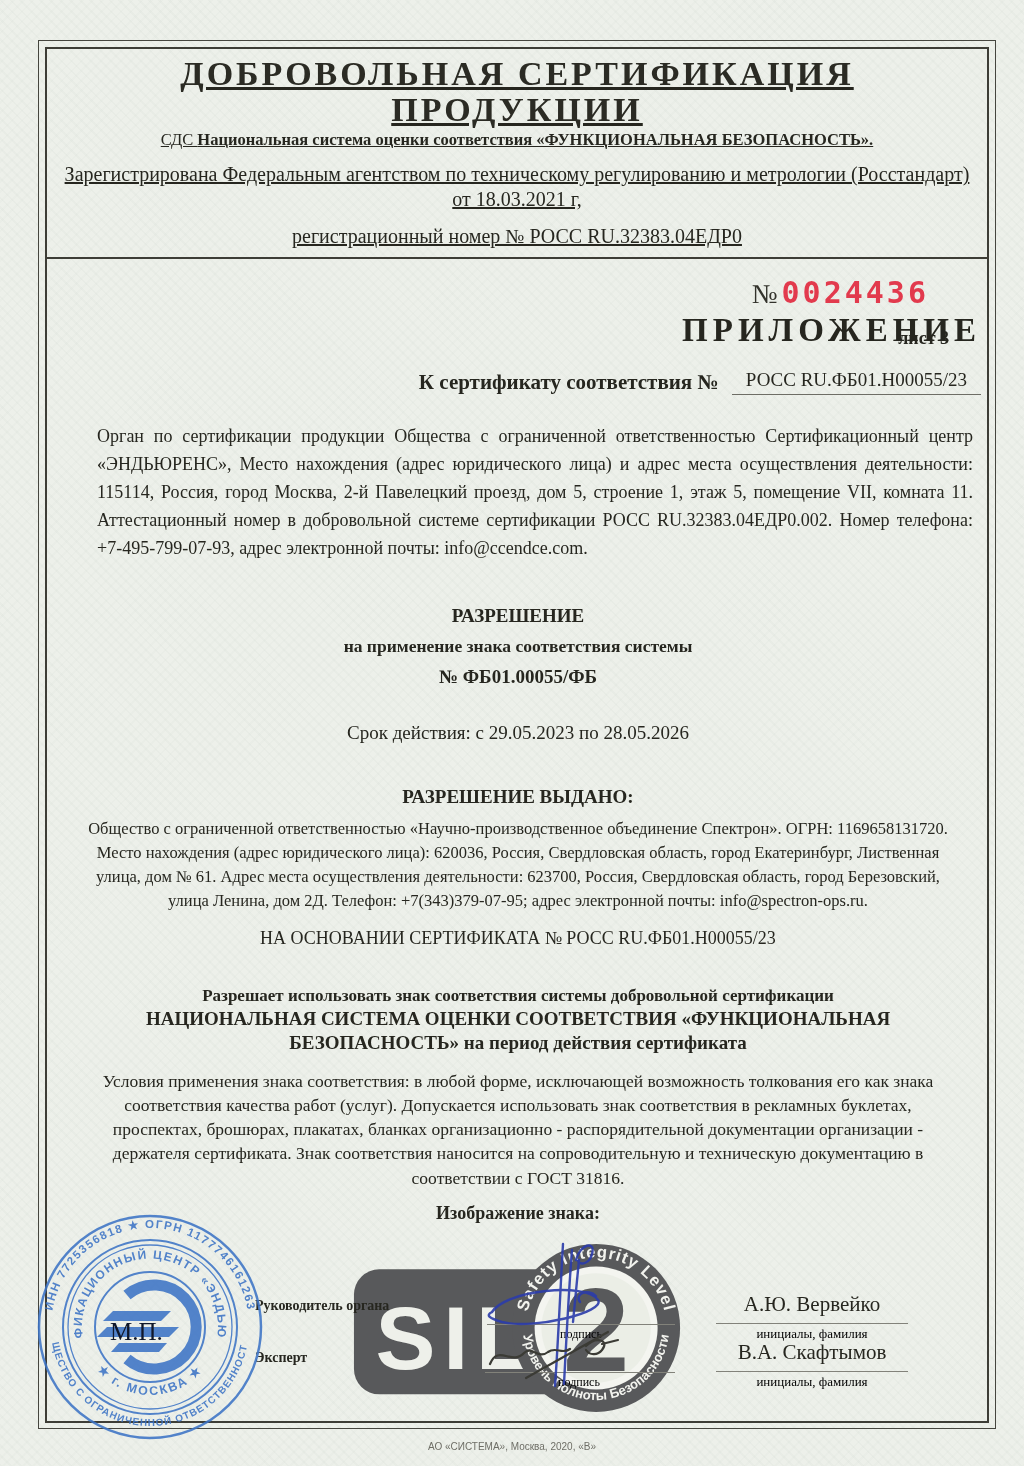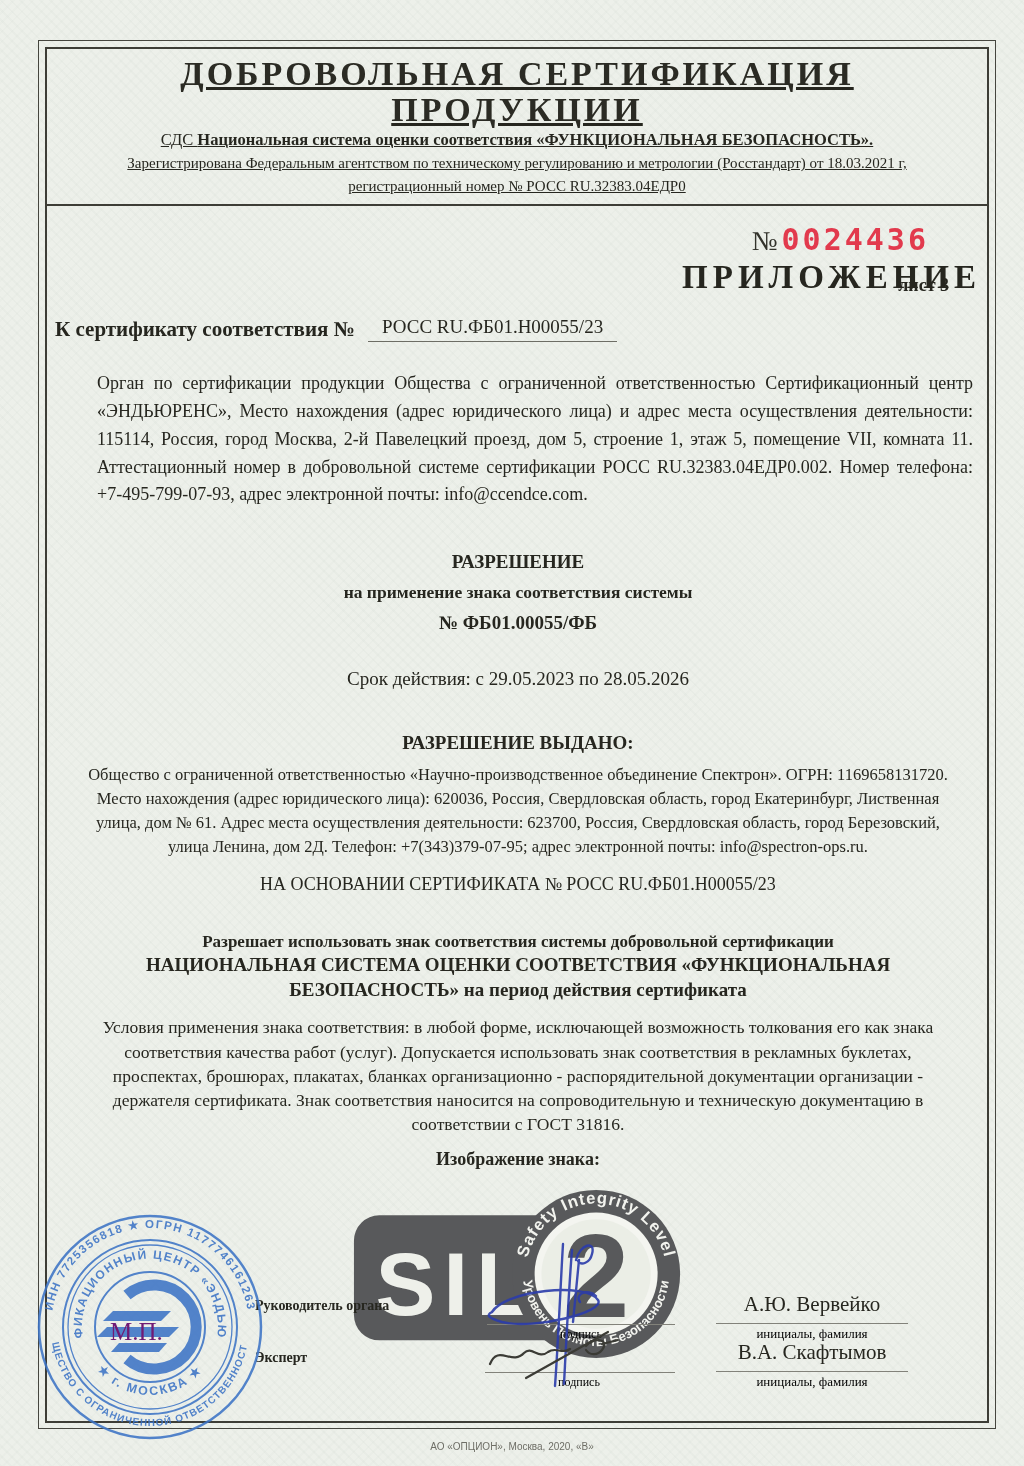--- a/index.html
+++ b/index.html
@@ -10,29 +10,29 @@
     background-image:
       repeating-linear-gradient(45deg, rgba(190,202,192,0.10) 0 2px, transparent 2px 7px),
       repeating-linear-gradient(-45deg, rgba(190,202,192,0.07) 0 2px, transparent 2px 7px);
   }
   .outer-frame{position:absolute;left:38px;top:40px;width:956px;height:1387px;border:1px solid #45453e;}
   .inner-frame{position:absolute;left:45px;top:47px;width:940px;height:1372px;border:2px solid #3d3d36;}
   .doc-header{border-bottom:2px solid #3d3d36;padding:7px 10px 8px 10px;text-align:center;text-decoration:underline;}
   .doc-title{font-size:34px;font-weight:bold;letter-spacing:3px;line-height:1.05;color:#2b2b24;}
   .doc-subtitle{font-size:16.5px;margin-top:3px;}
   .doc-subtitle b{font-size:16.5px;}
-  .doc-regline{font-size:15px;margin-top:4px;line-height:1.25;}
+  .doc-regline{font-size:20px;margin-top:12px;line-height:1.25;}
   .content{position:relative;padding:0 6px 0 8px;}
   .number-row{text-align:right;padding-right:52px;margin-top:16px;white-space:nowrap;}
   .number-sign{font-size:27px;color:#33332c;}
   .number-value{font-family:"DejaVu Sans Mono",monospace;font-size:30px;color:#e23a4d;letter-spacing:3px;font-weight:bold;}
   .appendix-row{position:relative;text-align:right;margin-top:2px;}
   .appendix-title{font-size:33px;font-weight:bold;letter-spacing:5px;}
   .sheet-label{position:absolute;right:32px;bottom:0;font-size:18px;font-weight:bold;}
-  .cert-row{text-align:left;margin-top:20px;font-size:21px;font-weight:bold;}
+  .cert-row{text-align:right;margin-top:20px;font-size:21px;font-weight:bold;margin-left:16px;}
   .cert-number{display:inline-block;font-weight:normal;font-size:19px;border-bottom:1px solid #6d6d65;padding:0 14px 3px 14px;margin-left:8px;vertical-align:bottom;}
   .org-paragraph{margin:28px 8px 0 42px;text-align:justify;font-size:18px;line-height:1.55;}
   .c{text-align:center;}
   .permission-title{margin-top:42px;font-size:19px;font-weight:bold;}
   .permission-sub{margin-top:9px;font-size:17.5px;font-weight:bold;}
   .permission-number{margin-top:9px;font-size:19px;font-weight:bold;}
   .validity{margin-top:34px;font-size:19px;}
   .issued-title{margin-top:42px;font-size:19px;font-weight:bold;}
   .issued-paragraph{margin:9px 24px 0 24px;font-size:16.5px;line-height:1.45;}
   .basis{margin-top:15px;font-size:18px;}
@@ -41,21 +41,21 @@
   .grant-line2,.grant-line3{font-size:19px;font-weight:bold;}
   .conditions{margin:13px 34px 0 34px;font-size:17.5px;line-height:1.38;}
   .mark-label{margin-top:13px;font-size:18px;font-weight:bold;}
   .sil-wrap{margin-top:14px;}
   .sign-area{position:absolute;left:0;top:1240px;width:1024px;height:180px;}
   .role{position:absolute;font-size:14px;font-weight:bold;white-space:nowrap;}
   .sig-line{position:absolute;border-top:1px solid #82827a;width:188px;}
   .sig-caption{position:absolute;width:188px;text-align:center;font-size:12px;color:#000000;}
   .sig-name{position:absolute;width:200px;text-align:center;font-size:21px;white-space:nowrap;}
   .stamp{position:absolute;left:33px;top:1210px;width:234px;height:234px;opacity:0.88;z-index:3;}
-  .mp-label{position:absolute;left:110px;top:1318px;font-size:25px;color:#701a75;z-index:4;}
+  .mp-label{position:absolute;left:110px;top:1318px;font-size:25px;color:#0f172a;z-index:4;}
   .sig-ink{position:absolute;left:468px;top:1236px;z-index:2;}
   .doc-footer{position:absolute;left:0;top:1441px;width:1024px;text-align:center;
     font-family:"Liberation Sans",sans-serif;font-size:10px;color:#6e6e66;}
 </style>
 </head>
 <body>
 
 <div class="outer-frame"></div>
 
 <div class="inner-frame">
@@ -193,13 +193,13 @@
   <g>
     <path d="M 94 85 A 42 42 0 1 1 94 149" fill="none" stroke="#3d74c6" stroke-width="11"></path>
     <path d="M 80 101 L 138 101 L 128 111 L 70 111 Z" fill="#3d74c6"></path>
     <path d="M 74 117 L 146 117 L 136 127 L 64 127 Z" fill="#3d74c6"></path>
     <path d="M 86 133 L 134 133 L 126 142 L 78 142 Z" fill="#3d74c6"></path>
   </g>
 </svg>
 
 <div class="mp-label">М.П.</div>
 
-<div class="doc-footer">АО «ОПЦИОН», Москва, 2020, «В»</div>
+<div class="doc-footer">АО «СИСТЕМА», Москва, 2020, «В»</div>
 
 </body></html>

